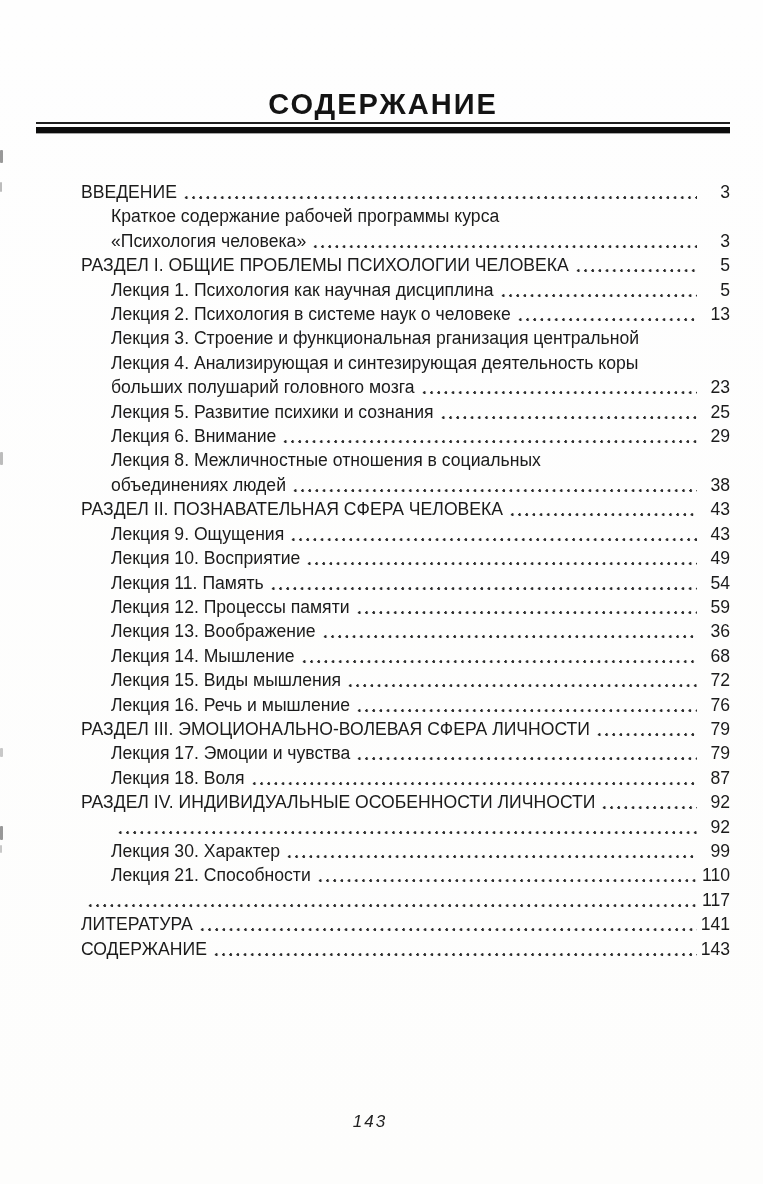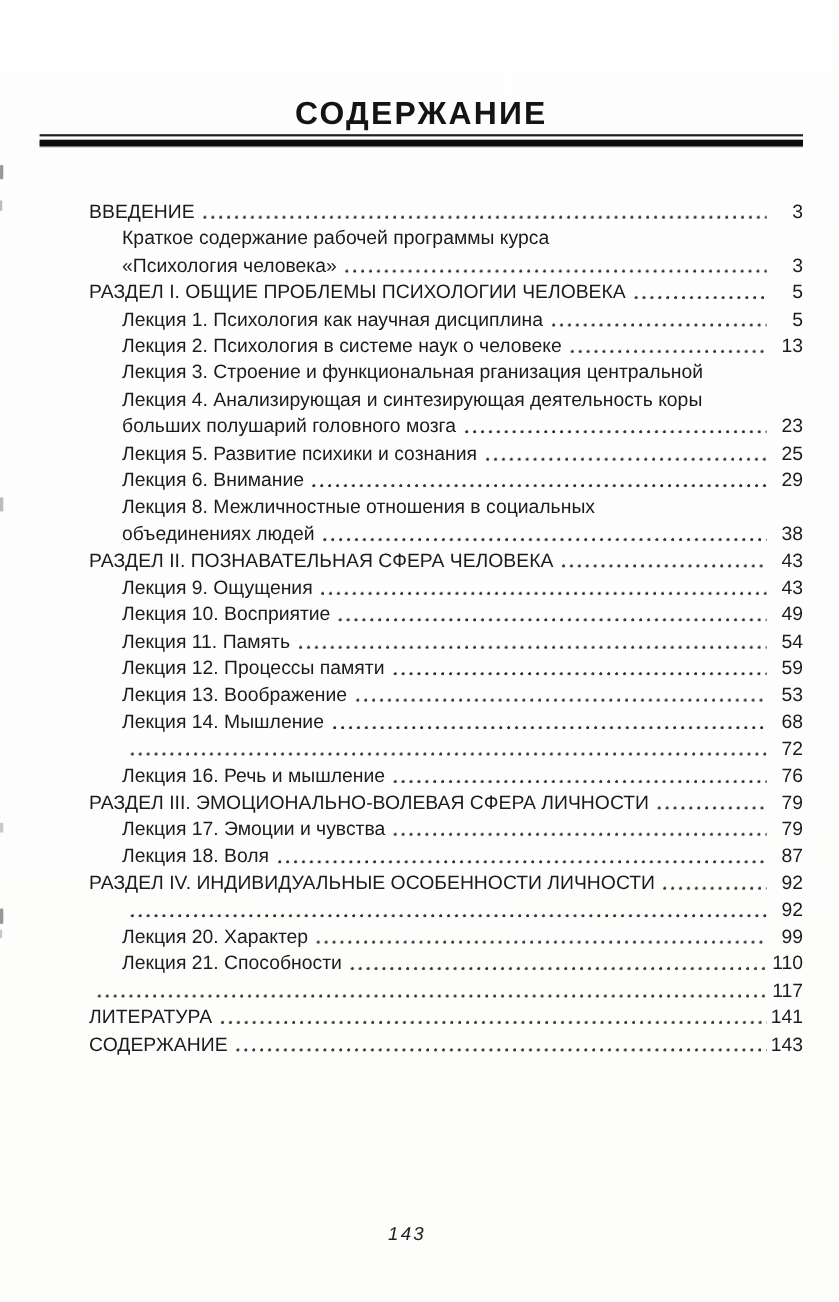--- a/index.html
+++ b/index.html
@@ -189,28 +189,29 @@
     <span class="page-num">54</span>
   </div>
         <div class="toc-row indent">
     <span class="entry-text">Лекция 12. Процессы памяти</span>
     <span class="leader"></span>
     <span class="page-num">59</span>
   </div>
         <div class="toc-row indent">
     <span class="entry-text">Лекция 13. Воображение</span>
     <span class="leader"></span>
-    <span class="page-num">53</span>
+    <span class="page-num">36</span>
   </div>
         <div class="toc-row indent">
     <span class="entry-text">Лекция 14. Мышление</span>
     <span class="leader"></span>
     <span class="page-num">68</span>
   </div>
         <div class="toc-row indent">
+    <span class="entry-text">Лекция 15. Виды мышления</span>
     <span class="leader"></span>
     <span class="page-num">72</span>
   </div>
         <div class="toc-row indent">
     <span class="entry-text">Лекция 16. Речь и мышление</span>
     <span class="leader"></span>
     <span class="page-num">76</span>
   </div>
         <div class="toc-row">
     <span class="entry-text">РАЗДЕЛ III. ЭМОЦИОНАЛЬНО-ВОЛЕВАЯ СФЕРА ЛИЧНОСТИ</span>
@@ -230,21 +231,21 @@
         <div class="toc-row">
     <span class="entry-text">РАЗДЕЛ IV. ИНДИВИДУАЛЬНЫЕ ОСОБЕННОСТИ ЛИЧНОСТИ</span>
     <span class="leader"></span>
     <span class="page-num">92</span>
   </div>
         <div class="toc-row indent">
     <span class="leader"></span>
     <span class="page-num">92</span>
   </div>
         <div class="toc-row indent">
-    <span class="entry-text">Лекция 20. Характер</span>
+    <span class="entry-text">Лекция 30. Характер</span>
     <span class="leader"></span>
     <span class="page-num">99</span>
   </div>
         <div class="toc-row indent">
     <span class="entry-text">Лекция 21. Способности</span>
     <span class="leader"></span>
     <span class="page-num">110</span>
   </div>
         <div class="toc-row">
     <span class="leader"></span>

